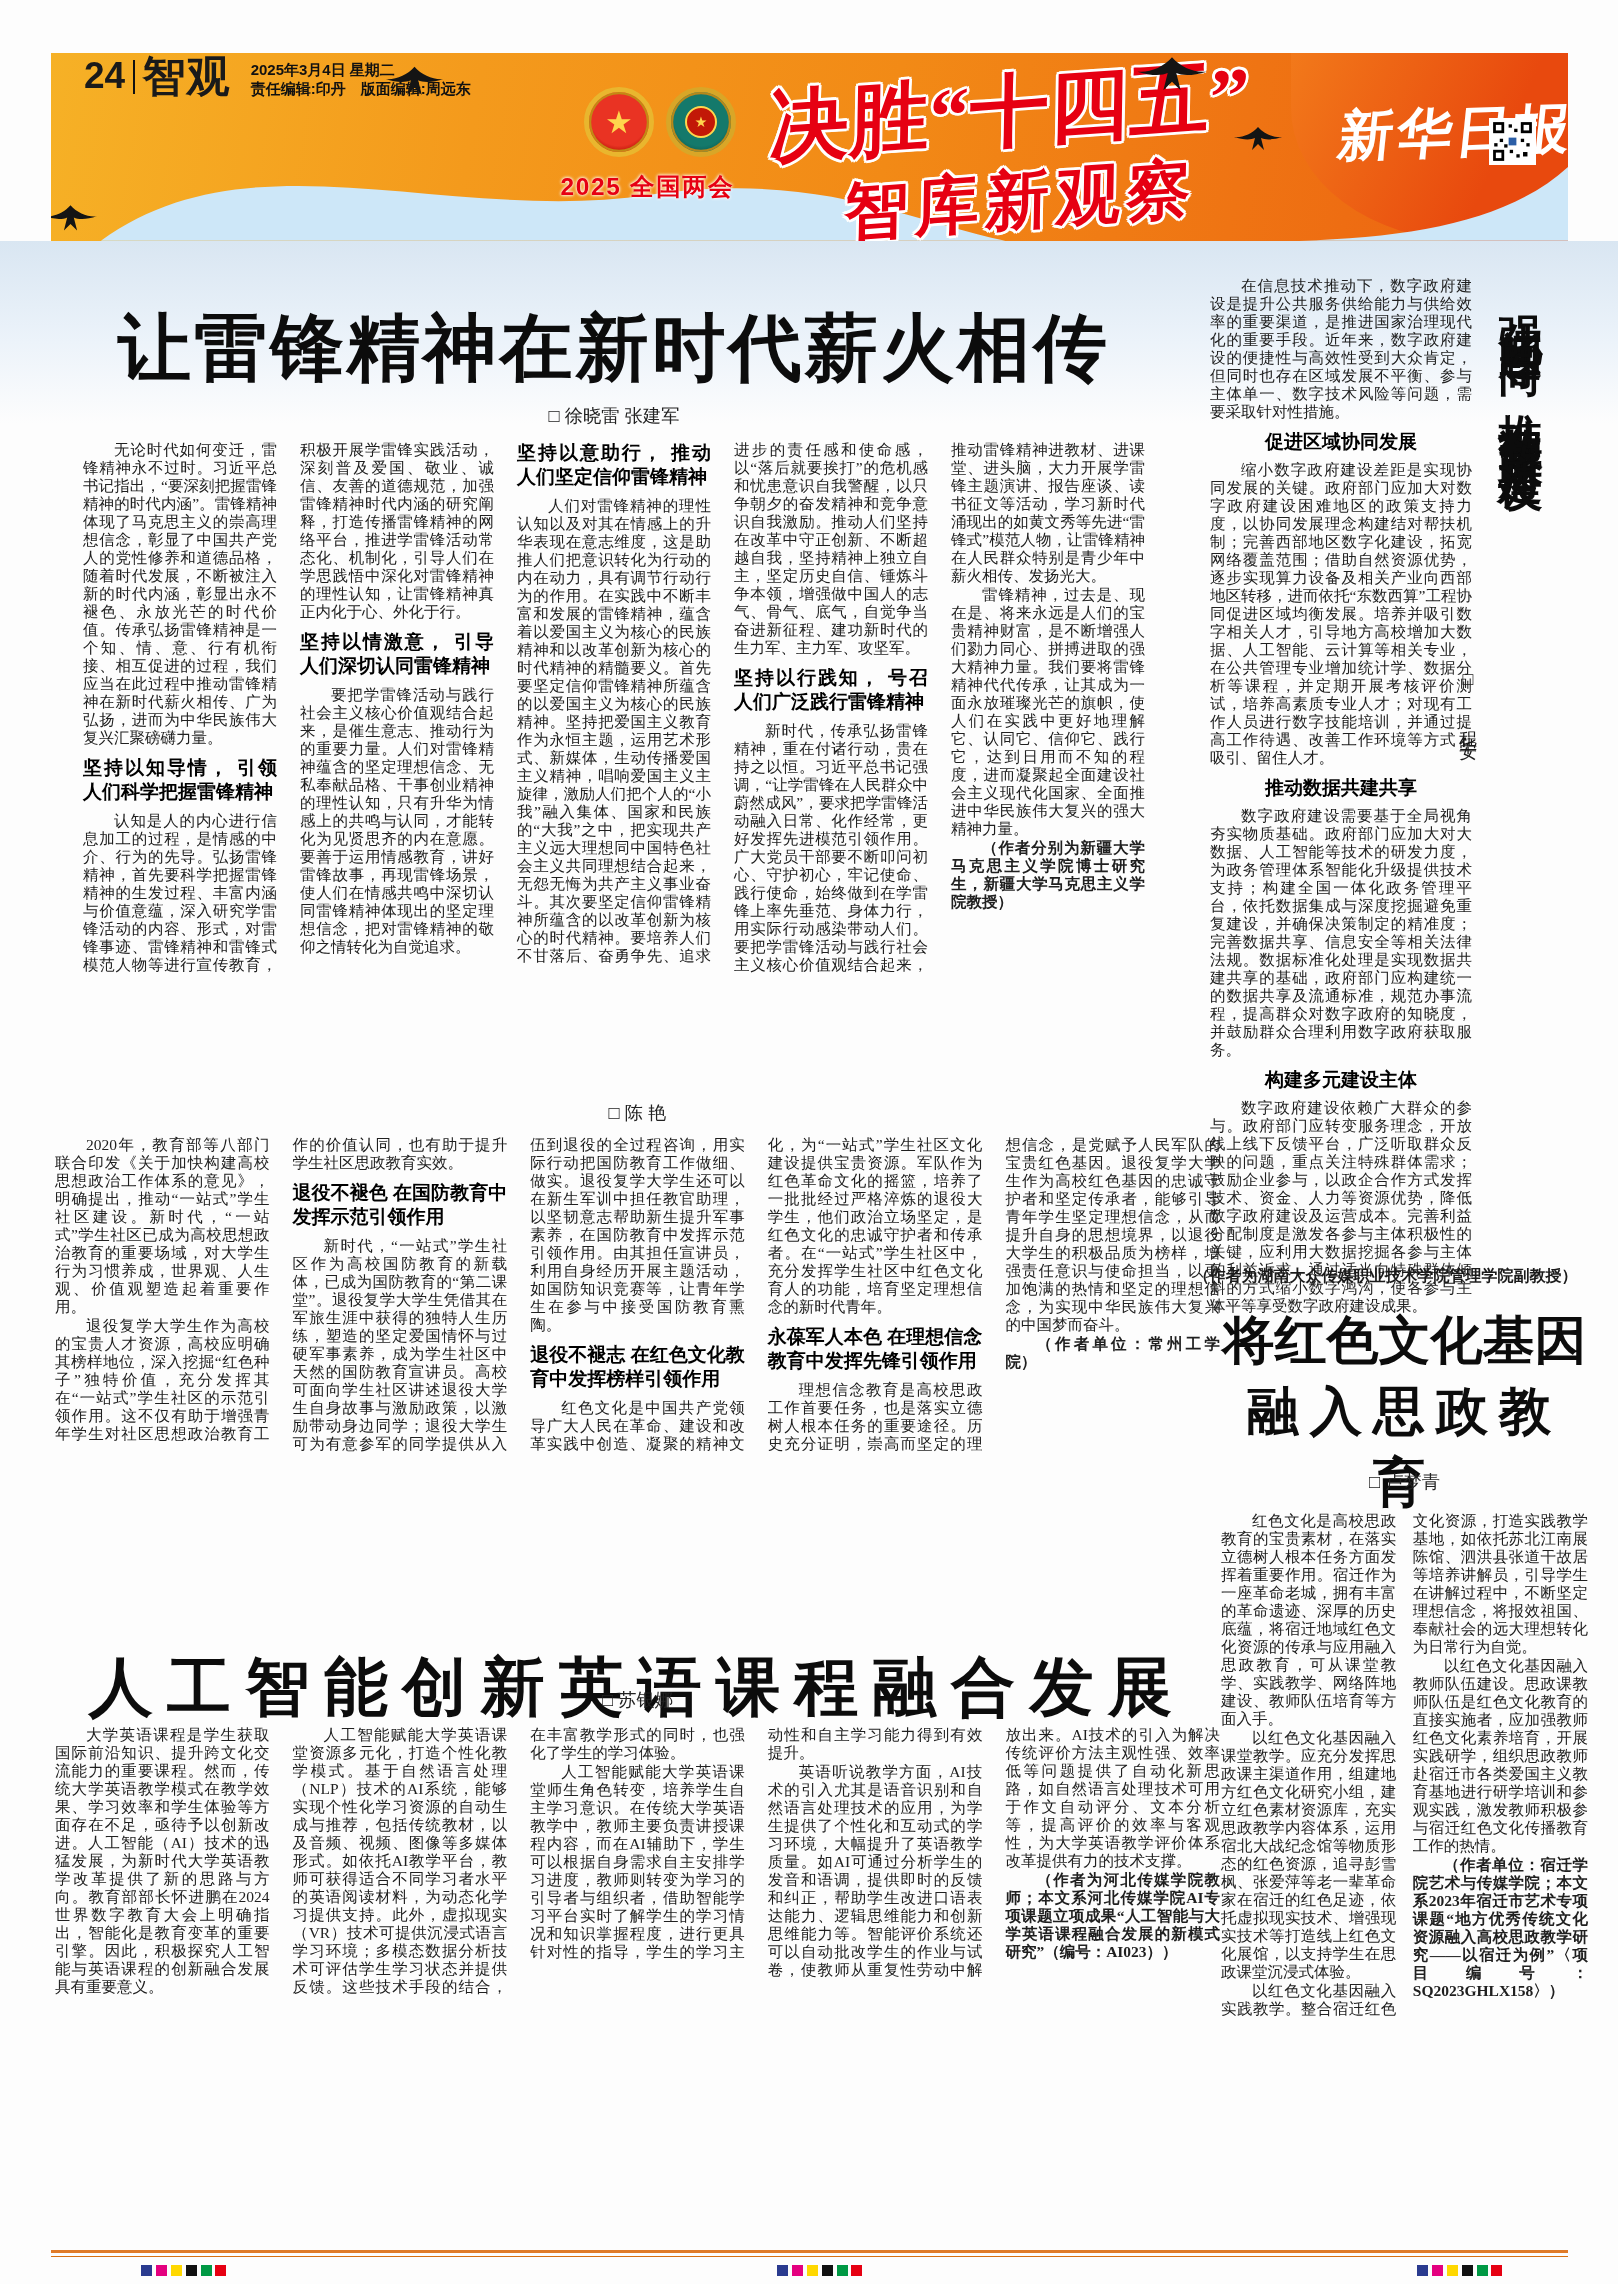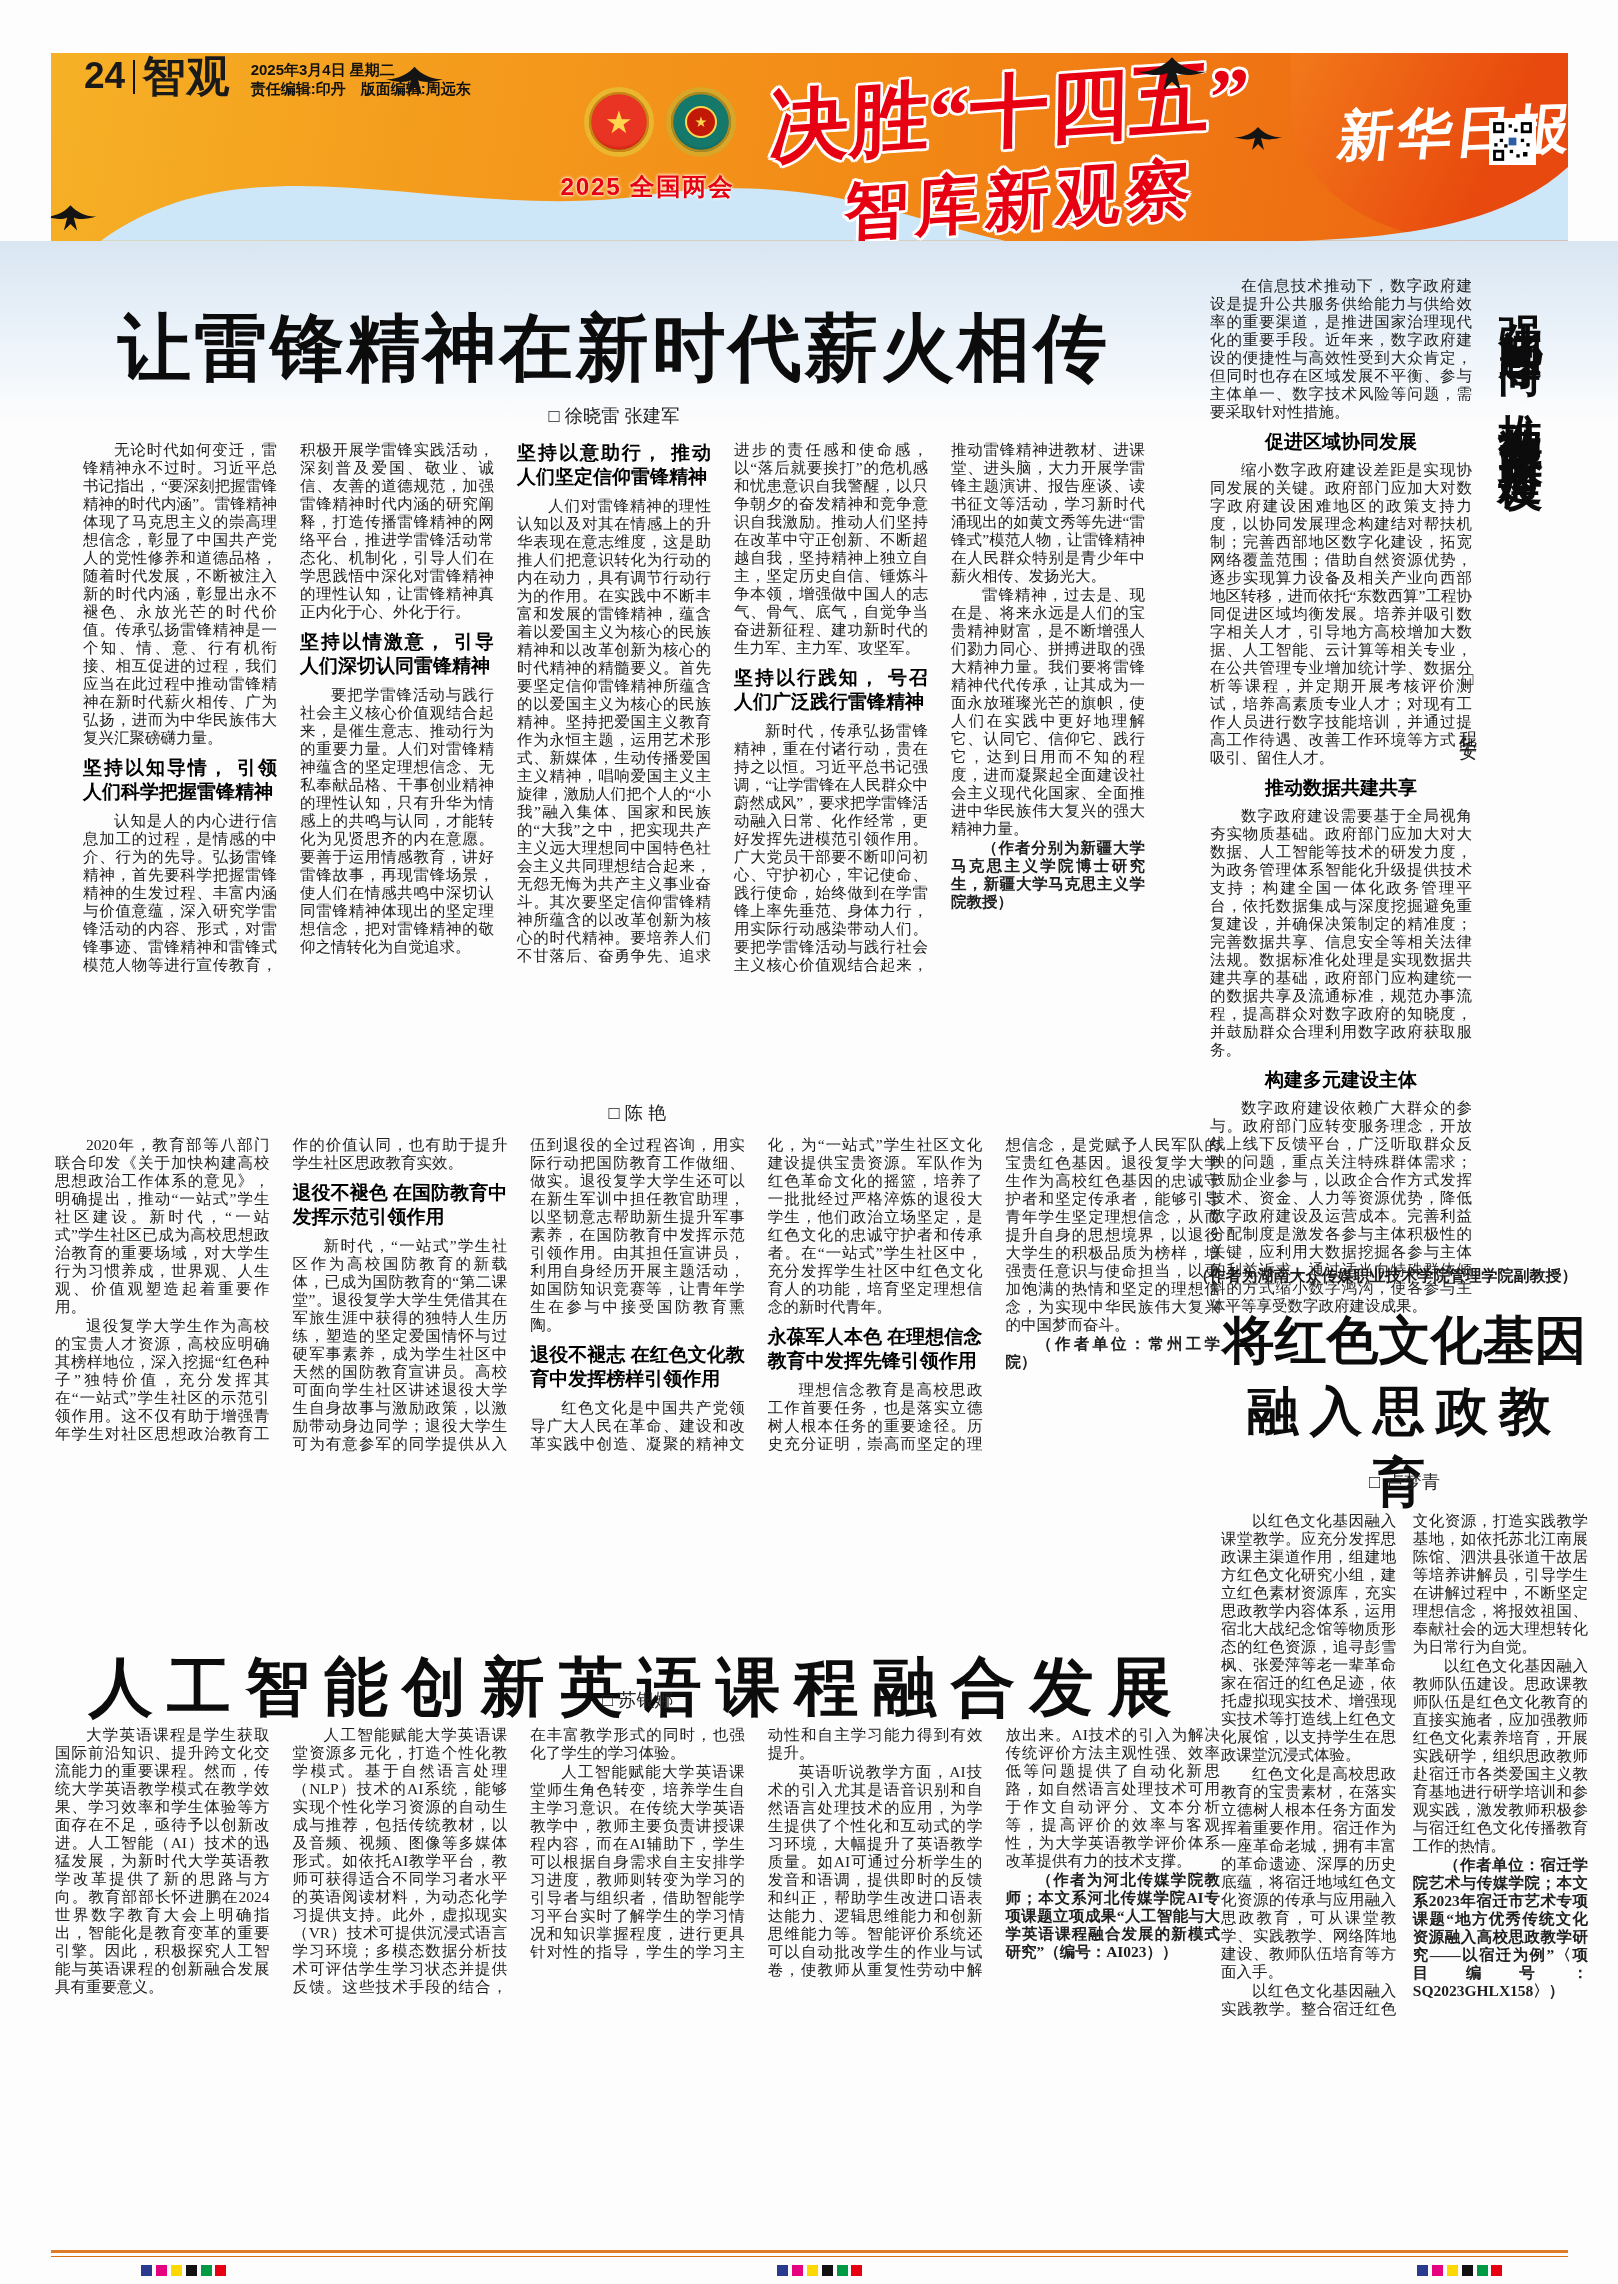--- a/index.html
+++ b/index.html
@@ -202,22 +202,22 @@
     <p>理想信念教育是高校思政工作首要任务，也是落实立德树人根本任务的重要途径。历史充分证明，崇高而坚定的理想信念，是党赋予人民军队的宝贵红色基因。退役复学大学生作为高校红色基因的忠诚守护者和坚定传承者，能够引导青年学生坚定理想信念，从而提升自身的思想境界，以退役大学生的积极品质为榜样，增强责任意识与使命担当，以更加饱满的热情和坚定的理想信念，为实现中华民族伟大复兴的中国梦而奋斗。</p>
     <p class="attribution">（作者单位：常州工学院）</p>
   </div>
 
   <div class="red-title">
     <div>将红色文化基因</div>
     <div class="l2">融入思政教育</div>
   </div>
   <div class="byline" style="left:1221px;top:1469px;width:367px;">□ 卢梦青</div>
   <div class="body-cols red-body">
+    <p>红色文化是高校思政教育的宝贵素材，在落实立德树人根本任务方面发挥着重要作用。宿迁作为一座革命老城，拥有丰富的革命遗迹、深厚的历史底蕴，将宿迁地域红色文化资源的传承与应用融入思政教育，可从课堂教学、实践教学、网络阵地建设、教师队伍培育等方面入手。</p>
     <p>以红色文化基因融入课堂教学。应充分发挥思政课主渠道作用，组建地方红色文化研究小组，建立红色素材资源库，充实思政教学内容体系，运用宿北大战纪念馆等物质形态的红色资源，追寻彭雪枫、张爱萍等老一辈革命家在宿迁的红色足迹，依托虚拟现实技术、增强现实技术等打造线上红色文化展馆，以支持学生在思政课堂沉浸式体验。</p>
-    <p>红色文化是高校思政教育的宝贵素材，在落实立德树人根本任务方面发挥着重要作用。宿迁作为一座革命老城，拥有丰富的革命遗迹、深厚的历史底蕴，将宿迁地域红色文化资源的传承与应用融入思政教育，可从课堂教学、实践教学、网络阵地建设、教师队伍培育等方面入手。</p>
     <p>以红色文化基因融入实践教学。整合宿迁红色文化资源，打造实践教学基地，如依托苏北江南展陈馆、泗洪县张道干故居等培养讲解员，引导学生在讲解过程中，不断坚定理想信念，将报效祖国、奉献社会的远大理想转化为日常行为自觉。</p>
     <p>以红色文化基因融入教师队伍建设。思政课教师队伍是红色文化教育的直接实施者，应加强教师红色文化素养培育，开展实践研学，组织思政教师赴宿迁市各类爱国主义教育基地进行研学培训和参观实践，激发教师积极参与宿迁红色文化传播教育工作的热情。</p>
     <p class="attribution">（作者单位：宿迁学院艺术与传媒学院；本文系2023年宿迁市艺术专项课题“地方优秀传统文化资源融入高校思政教学研究——以宿迁为例”〈项目编号：SQ2023GHLX158〉）</p>
   </div>
 
   <div class="h-main" style="left:55px;top:1604px;width:1165px;font-size:64px;letter-spacing:14.4px;">人工智能创新英语课程融合发展</div>
   <div class="byline" style="left:55px;top:1687px;width:1165px;">□ 苏银娜</div>
   <div class="body-cols" style="left:55px;top:1726px;width:1165px;height:516px;column-count:5;">
     <p>大学英语课程是学生获取国际前沿知识、提升跨文化交流能力的重要课程。然而，传统大学英语教学模式在教学效果、学习效率和学生体验等方面存在不足，亟待予以创新改进。人工智能（AI）技术的迅猛发展，为新时代大学英语教学改革提供了新的思路与方向。教育部部长怀进鹏在2024世界数字教育大会上明确指出，智能化是教育变革的重要引擎。因此，积极探究人工智能与英语课程的创新融合发展具有重要意义。</p>
     <p>人工智能赋能大学英语课堂资源多元化，打造个性化教学模式。基于自然语言处理（NLP）技术的AI系统，能够实现个性化学习资源的自动生成与推荐，包括传统教材，以及音频、视频、图像等多媒体形式。如依托AI教学平台，教师可获得适合不同学习者水平的英语阅读材料，为动态化学习提供支持。此外，虚拟现实（VR）技术可提供沉浸式语言学习环境；多模态数据分析技术可评估学生学习状态并提供反馈。这些技术手段的结合，在丰富教学形式的同时，也强化了学生的学习体验。</p>

